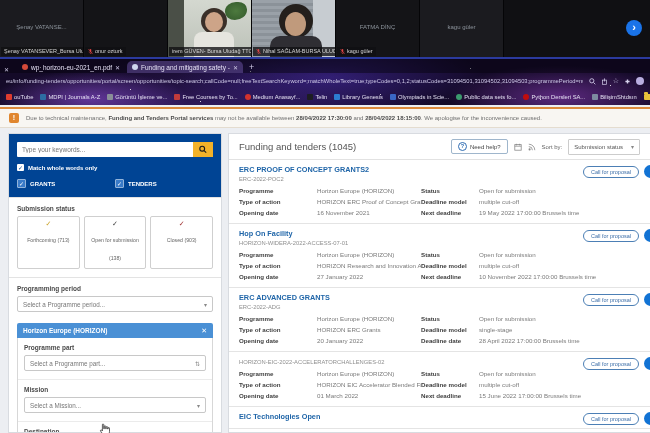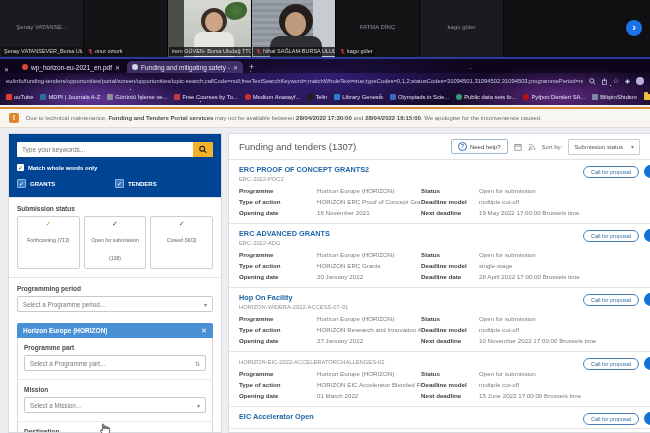--- a/index.html
+++ b/index.html
@@ -368,21 +368,21 @@
           <div class="sec-label">Destination</div>
 
         </div>
 
       </div>
 
     </div>
 
     <div class="right-panel">
       <div class="rp-header">
-        <div class="rp-title">Funding and tenders (1307)</div>
+        <div class="rp-title">Funding and tenders (1045)</div>
         <div class="rp-tools">
           <div class="help-btn">
             <span class="qmark">?</span>
             <span>Need help?</span>
           </div>
           <svg class="tool-ic" width="8" height="8" viewBox="0 0 10 10">
               <rect x="1" y="2" width="8" height="7" fill="none" stroke="#8a8a8a"></rect>
               <line x1="1" y1="4" x2="9" y2="4" stroke="#8a8a8a"></line>
               <line x1="3" y1="1" x2="3" y2="3" stroke="#8a8a8a"></line>
               <line x1="7" y1="1" x2="7" y2="3" stroke="#8a8a8a"></line>
@@ -435,20 +435,59 @@
                 </div>
               <div class="frow">
                   <span class="flabel">Next deadline</span>
                   <span class="fvalue">19 May 2022 17:00:00 Brussels time</span>
                 </div>
             </div>
           </div>
         </div>
 
         <div class="card">
+          <div class="card-title">Hop On Facility</div>
+          <div class="card-id">HORIZON-WIDERA-2022-ACCESS-07-01</div>
+          <div class="card-actions">
+            <span class="pill">Call for proposal</span>
+            <span class="fab"></span>
+          </div>
+          <div class="card-fields">
+            <div class="fcol l">
+              <div class="frow">
+                  <span class="flabel">Programme</span>
+                  <span class="fvalue">Horizon Europe (HORIZON)</span>
+                </div>
+              <div class="frow">
+                  <span class="flabel">Type of action</span>
+                  <span class="fvalue">HORIZON Research and Innovation Actions</span>
+                </div>
+              <div class="frow">
+                  <span class="flabel">Opening date</span>
+                  <span class="fvalue">27 January 2022</span>
+                </div>
+            </div>
+            <div class="fcol r">
+              <div class="frow">
+                  <span class="flabel">Status</span>
+                  <span class="fvalue">Open for submission</span>
+                </div>
+              <div class="frow">
+                  <span class="flabel">Deadline model</span>
+                  <span class="fvalue">multiple cut-off</span>
+                </div>
+              <div class="frow">
+                  <span class="flabel">Next deadline</span>
+                  <span class="fvalue">10 November 2022 17:00:00 Brussels time</span>
+                </div>
+            </div>
+          </div>
+        </div>
+
+        <div class="card">
           <div class="card-title">ERC ADVANCED GRANTS</div>
           <div class="card-id">ERC-2022-ADG</div>
           <div class="card-actions">
             <span class="pill">Call for proposal</span>
             <span class="fab"></span>
           </div>
           <div class="card-fields">
             <div class="fcol l">
               <div class="frow">
                   <span class="flabel">Programme</span>
@@ -474,59 +513,20 @@
                 </div>
               <div class="frow">
                   <span class="flabel">Deadline date</span>
                   <span class="fvalue">28 April 2022 17:00:00 Brussels time</span>
                 </div>
             </div>
           </div>
         </div>
 
         <div class="card">
-          <div class="card-title">Hop On Facility</div>
-          <div class="card-id">HORIZON-WIDERA-2022-ACCESS-07-01</div>
-          <div class="card-actions">
-            <span class="pill">Call for proposal</span>
-            <span class="fab"></span>
-          </div>
-          <div class="card-fields">
-            <div class="fcol l">
-              <div class="frow">
-                  <span class="flabel">Programme</span>
-                  <span class="fvalue">Horizon Europe (HORIZON)</span>
-                </div>
-              <div class="frow">
-                  <span class="flabel">Type of action</span>
-                  <span class="fvalue">HORIZON Research and Innovation Actions</span>
-                </div>
-              <div class="frow">
-                  <span class="flabel">Opening date</span>
-                  <span class="fvalue">27 January 2022</span>
-                </div>
-            </div>
-            <div class="fcol r">
-              <div class="frow">
-                  <span class="flabel">Status</span>
-                  <span class="fvalue">Open for submission</span>
-                </div>
-              <div class="frow">
-                  <span class="flabel">Deadline model</span>
-                  <span class="fvalue">multiple cut-off</span>
-                </div>
-              <div class="frow">
-                  <span class="flabel">Next deadline</span>
-                  <span class="fvalue">10 November 2022 17:00:00 Brussels time</span>
-                </div>
-            </div>
-          </div>
-        </div>
-
-        <div class="card">
           <div class="card-id">HORIZON-EIC-2022-ACCELERATORCHALLENGES-02</div>
           <div class="card-actions">
             <span class="pill">Call for proposal</span>
             <span class="fab"></span>
           </div>
           <div class="card-fields">
             <div class="fcol l">
               <div class="frow">
                   <span class="flabel">Programme</span>
                   <span class="fvalue">Horizon Europe (HORIZON)</span>
@@ -551,21 +551,21 @@
                 </div>
               <div class="frow">
                   <span class="flabel">Next deadline</span>
                   <span class="fvalue">15 June 2022 17:00:00 Brussels time</span>
                 </div>
             </div>
           </div>
         </div>
 
         <div class="card">
-          <div class="card-title">EIC Accelerator Open</div>
+          <div class="card-title">EIC Technologies Open</div>
 
           <div class="card-actions">
             <span class="pill">Call for proposal</span>
             <span class="fab"></span>
           </div>
 
         </div>
 
       </div>
     </div>

